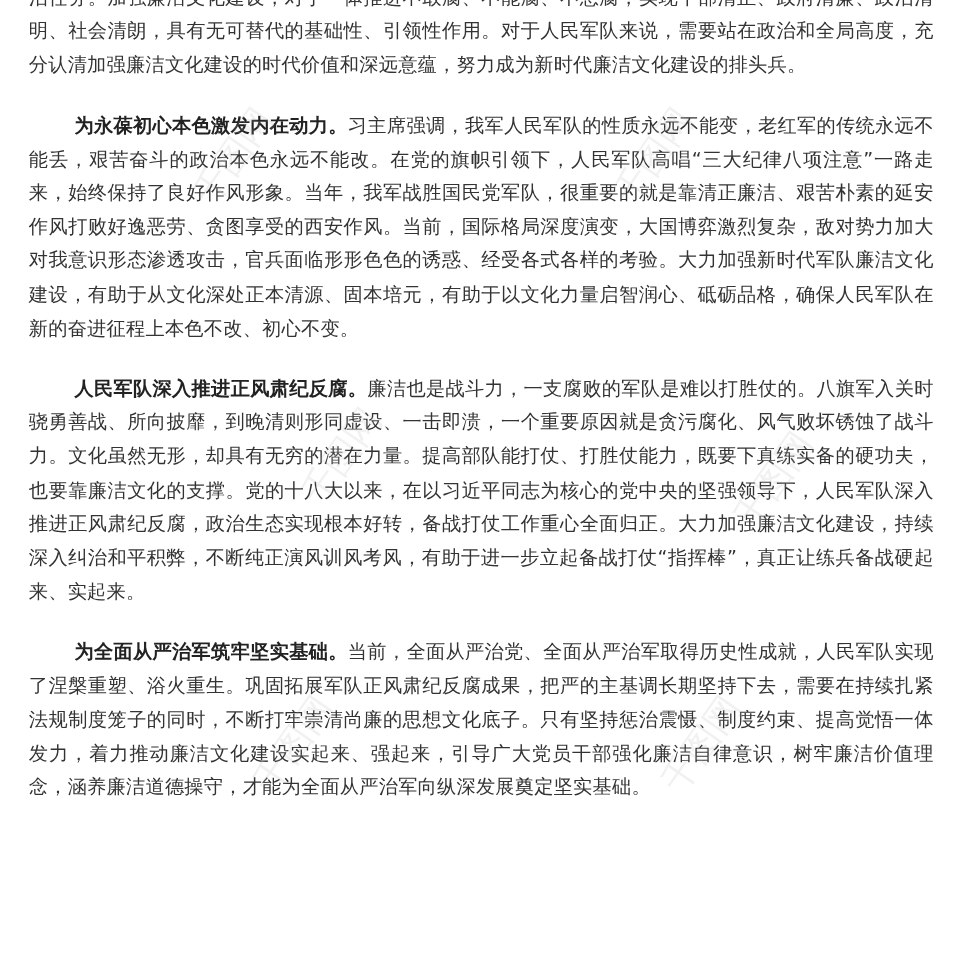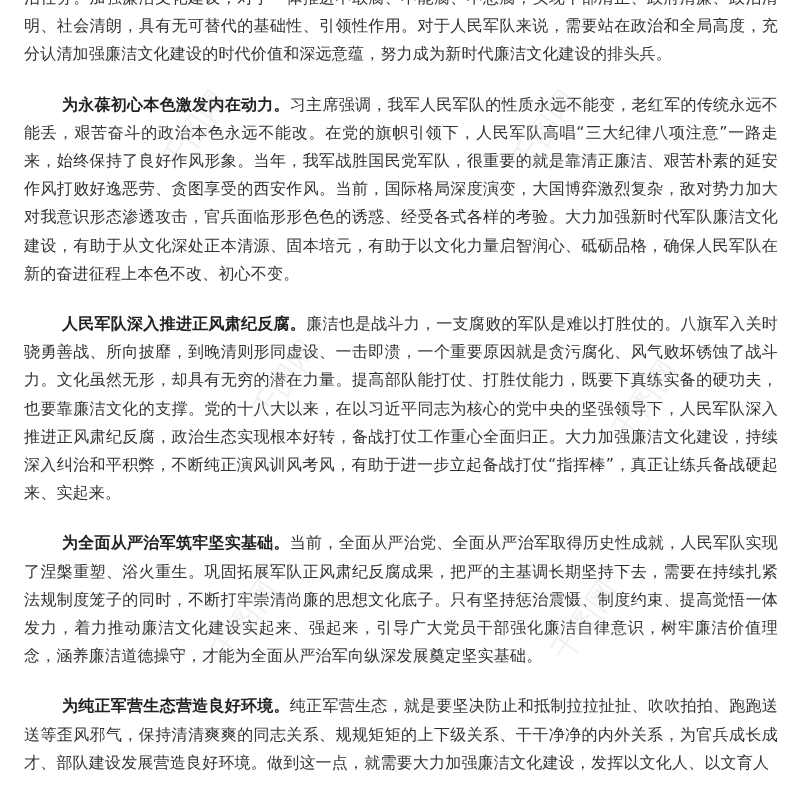--- a/index.html
+++ b/index.html
@@ -60,23 +60,20 @@
   </p>
   <p class="para indent">
     <span class="lead">为永葆初心本色激发内在动力。</span><span>习主席强调，我军人民军队的性质永远不能变，老红军的传统永远不能丢，艰苦奋斗的政治本色永远不能改。在党的旗帜引领下，人民军队高唱“三大纪律八项注意”一路走来，始终保持了良好作风形象。当年，我军战胜国民党军队，很重要的就是靠清正廉洁、艰苦朴素的延安作风打败好逸恶劳、贪图享受的西安作风。当前，国际格局深度演变，大国博弈激烈复杂，敌对势力加大对我意识形态渗透攻击，官兵面临形形色色的诱惑、经受各式各样的考验。大力加强新时代军队廉洁文化建设，有助于从文化深处正本清源、固本培元，有助于以文化力量启智润心、砥砺品格，确保人民军队在新的奋进征程上本色不改、初心不变。</span>
   </p>
   <p class="para indent">
     <span class="lead">人民军队深入推进正风肃纪反腐。</span><span>廉洁也是战斗力，一支腐败的军队是难以打胜仗的。八旗军入关时骁勇善战、所向披靡，到晚清则形同虚设、一击即溃，一个重要原因就是贪污腐化、风气败坏锈蚀了战斗力。文化虽然无形，却具有无穷的潜在力量。提高部队能打仗、打胜仗能力，既要下真练实备的硬功夫，也要靠廉洁文化的支撑。党的十八大以来，在以习近平同志为核心的党中央的坚强领导下，人民军队深入推进正风肃纪反腐，政治生态实现根本好转，备战打仗工作重心全面归正。大力加强廉洁文化建设，持续深入纠治和平积弊，不断纯正演风训风考风，有助于进一步立起备战打仗“指挥棒”，真正让练兵备战硬起来、实起来。</span>
   </p>
   <p class="para indent">
     <span class="lead">为全面从严治军筑牢坚实基础。</span><span>当前，全面从严治党、全面从严治军取得历史性成就，人民军队实现了涅槃重塑、浴火重生。巩固拓展军队正风肃纪反腐成果，把严的主基调长期坚持下去，需要在持续扎紧法规制度笼子的同时，不断打牢崇清尚廉的思想文化底子。只有坚持惩治震慑、制度约束、提高觉悟一体发力，着力推动廉洁文化建设实起来、强起来，引导广大党员干部强化廉洁自律意识，树牢廉洁价值理念，涵养廉洁道德操守，才能为全面从严治军向纵深发展奠定坚实基础。</span>
   </p>
-  <p class="para indent">
-    <span class="lead">为纯正军营生态营造良好环境。</span><span>纯正军营生态，就是要坚决防止和抵制拉拉扯扯、吹吹拍拍、跑跑送送等歪风邪气，保持清清爽爽的同志关系、规规矩矩的上下级关系、干干净净的内外关系，为官兵成长成才、部队建设发展营造良好环境。做到这一点，就需要大力加强廉洁文化建设，发挥以文化人、以文育人</span>
-  </p>
 </div>
 
 <div class="watermark-layer">
   <span class="wm" style="left:150px; top:110px;">千图网</span>
   <span class="wm" style="left:500px; top:110px;">千图网</span>
   <span class="wm" style="left:240px; top:360px;">千图网</span>
   <span class="wm" style="left:600px; top:380px;">千图网</span>
   <span class="wm" style="left:200px; top:600px;">千图网</span>
   <span class="wm" style="left:540px; top:600px;">千图网</span>
 </div>

